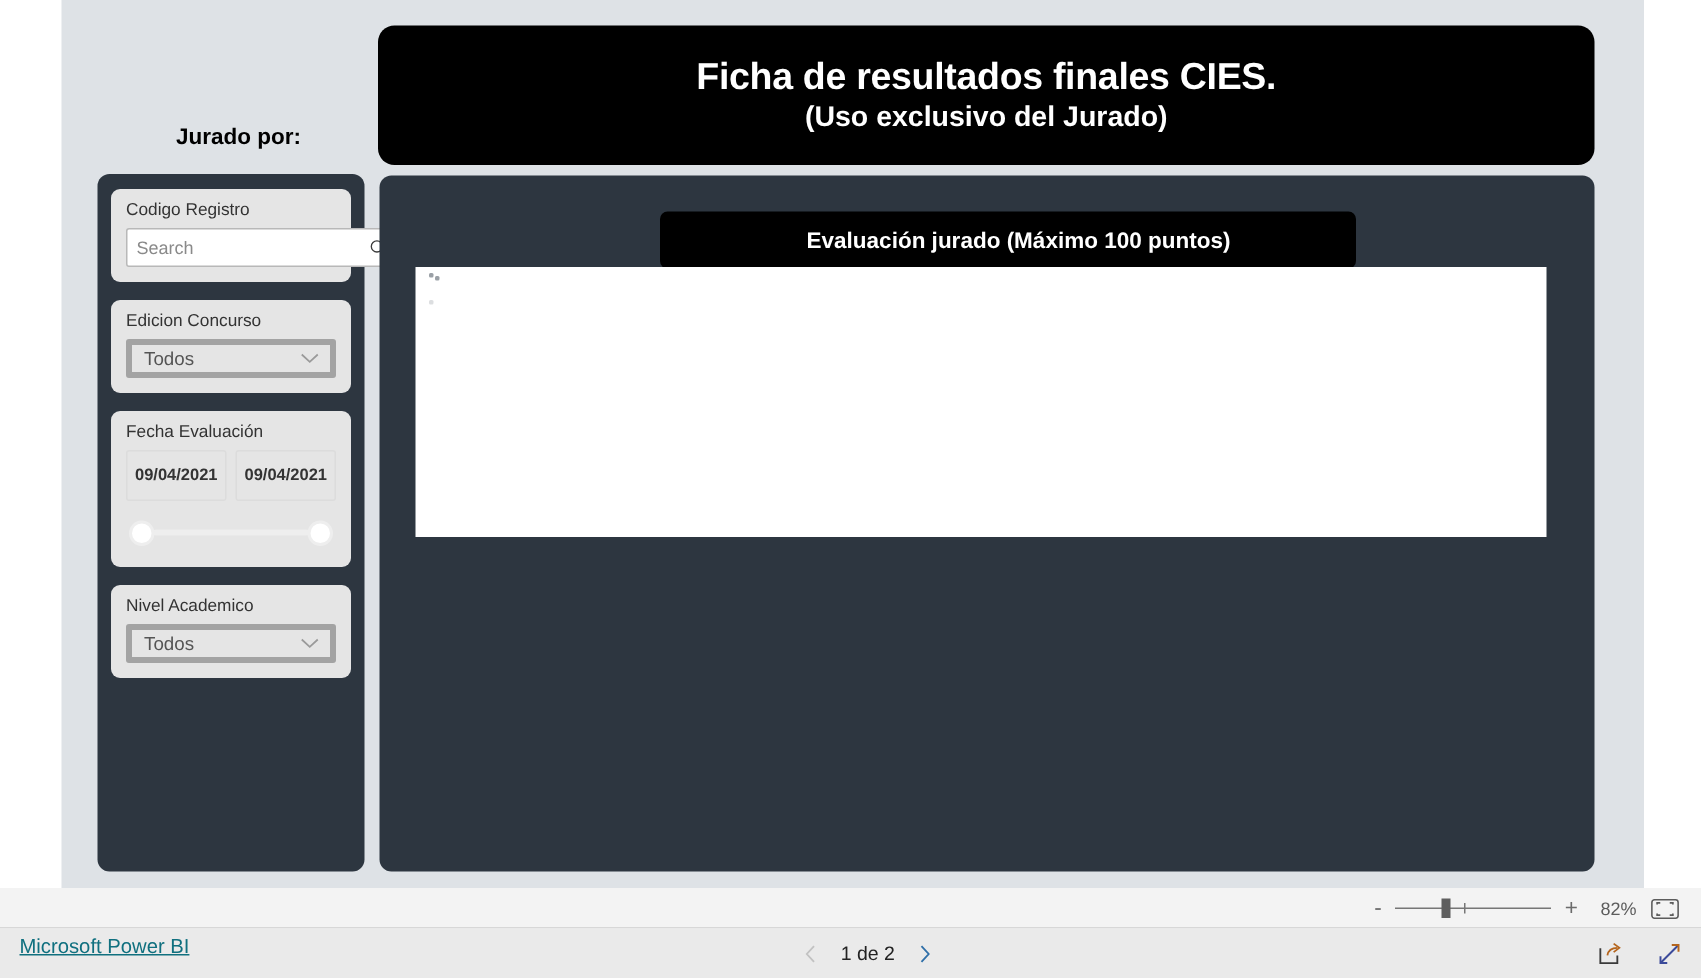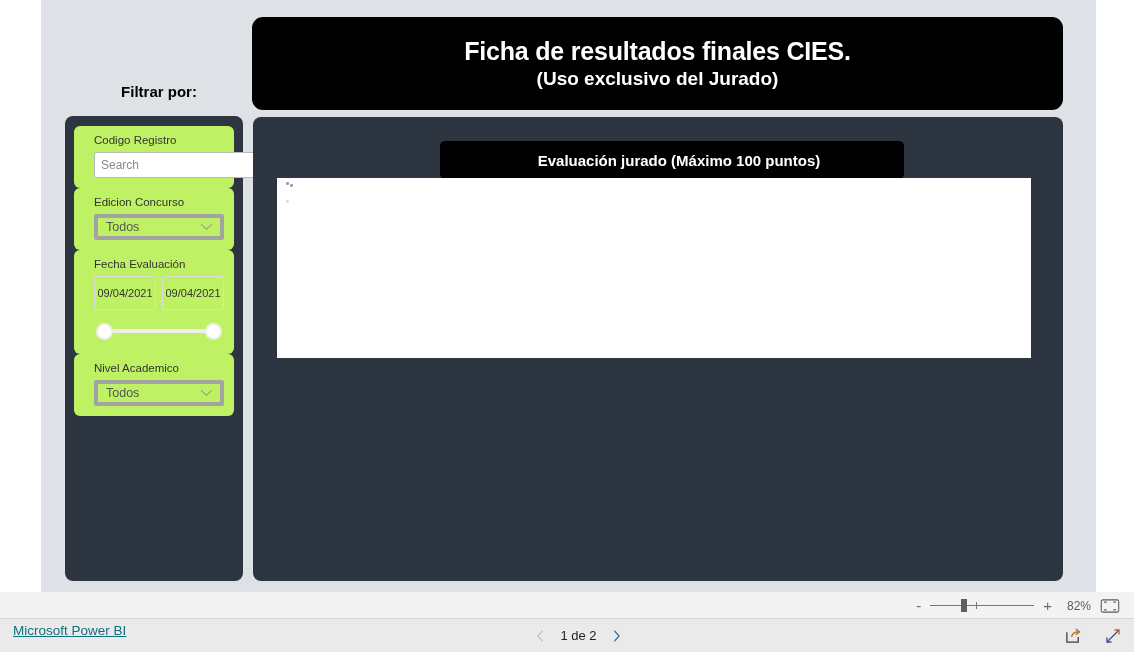--- a/index.html
+++ b/index.html
@@ -74,23 +74,24 @@
     left: 24px;
     top: 116px;
     width: 178px;
     height: 465px;
     background: #2d3640;
     border-radius: 8px;
     padding: 10px 9px;
   }
 
   .filter-card {
-    background: #bef264;
+    background: #e5e5e5;
     border-radius: 6px;
-    padding: 8px 10px 10px 20px;
+    padding: 8px 10px 10px 10px;
+    margin-bottom: 12px;
   }
   .filter-card-label {
     font-size: 11.5px;
     color: #333333;
     margin-bottom: 6px;
     white-space: nowrap;
   }
 
   
   .search-row { display: flex; align-items: center; gap: 6px; }
@@ -135,20 +136,21 @@
   .date-input {
     width: 70px;
     height: 34px;
     border: 1px solid #dcdcdc;
     border-radius: 2px;
     font-size: 11px;
     color: #333333;
     display: flex;
     align-items: center;
     justify-content: center;
+    font-weight: bold;
   }
   .slider-wrap {
     position: relative;
     height: 26px;
     margin-top: 8px;
     display: flex;
     align-items: center;
     padding: 0 2px;
   }
   .slider-track {
@@ -330,21 +332,21 @@
 
 <div id="app">
 
   <div class="canvas">
 
     <div class="title-banner">
       <div class="title-main">Ficha de resultados finales CIES.</div>
       <div class="title-sub">(Uso exclusivo del Jurado)</div>
     </div>
 
-    <div class="filter-heading">Filtrar por:</div>
+    <div class="filter-heading">Jurado por:</div>
 
     <div class="filter-panel">
 
       <div class="filter-card">
         <div class="filter-card-label">Codigo Registro</div>
         <div class="search-row">
           <div class="search-box">
             <input type="text" placeholder="Search" style="">
             <svg width="13" height="13" viewBox="0 0 16 16">
               <circle cx="6.5" cy="6.5" r="4.6" fill="none" stroke="#3a3a3a" stroke-width="1.1"></circle>

